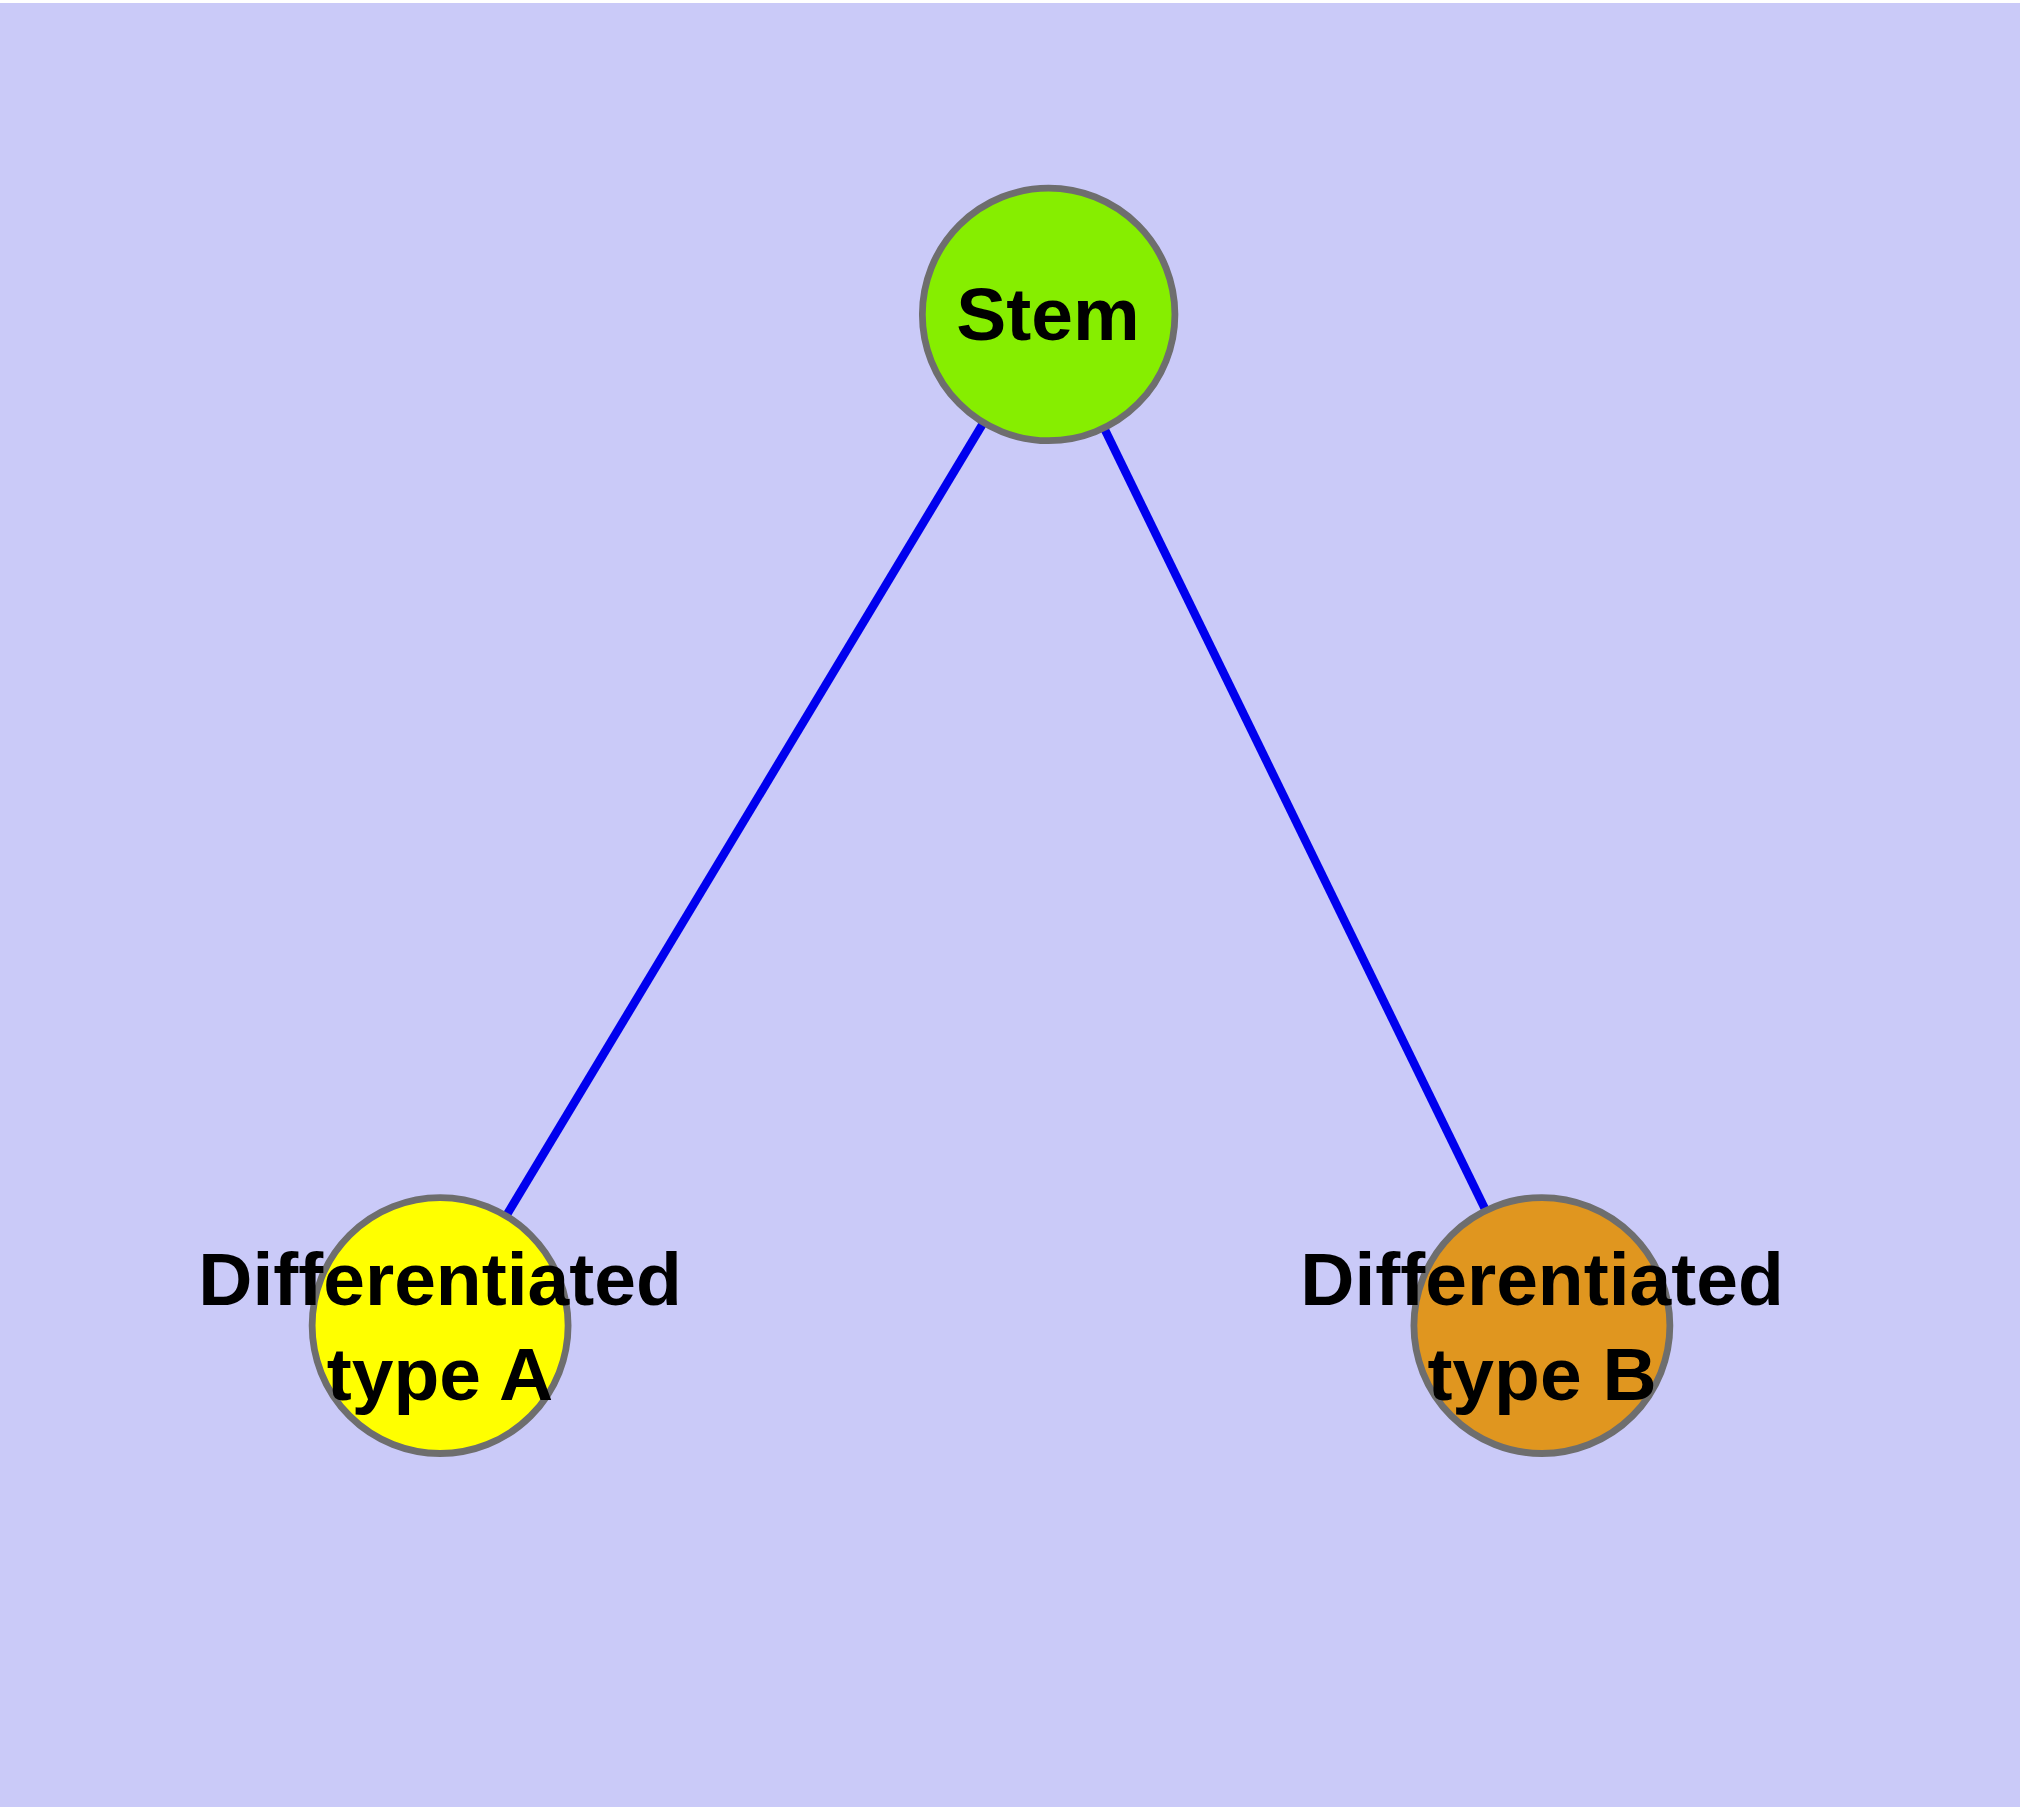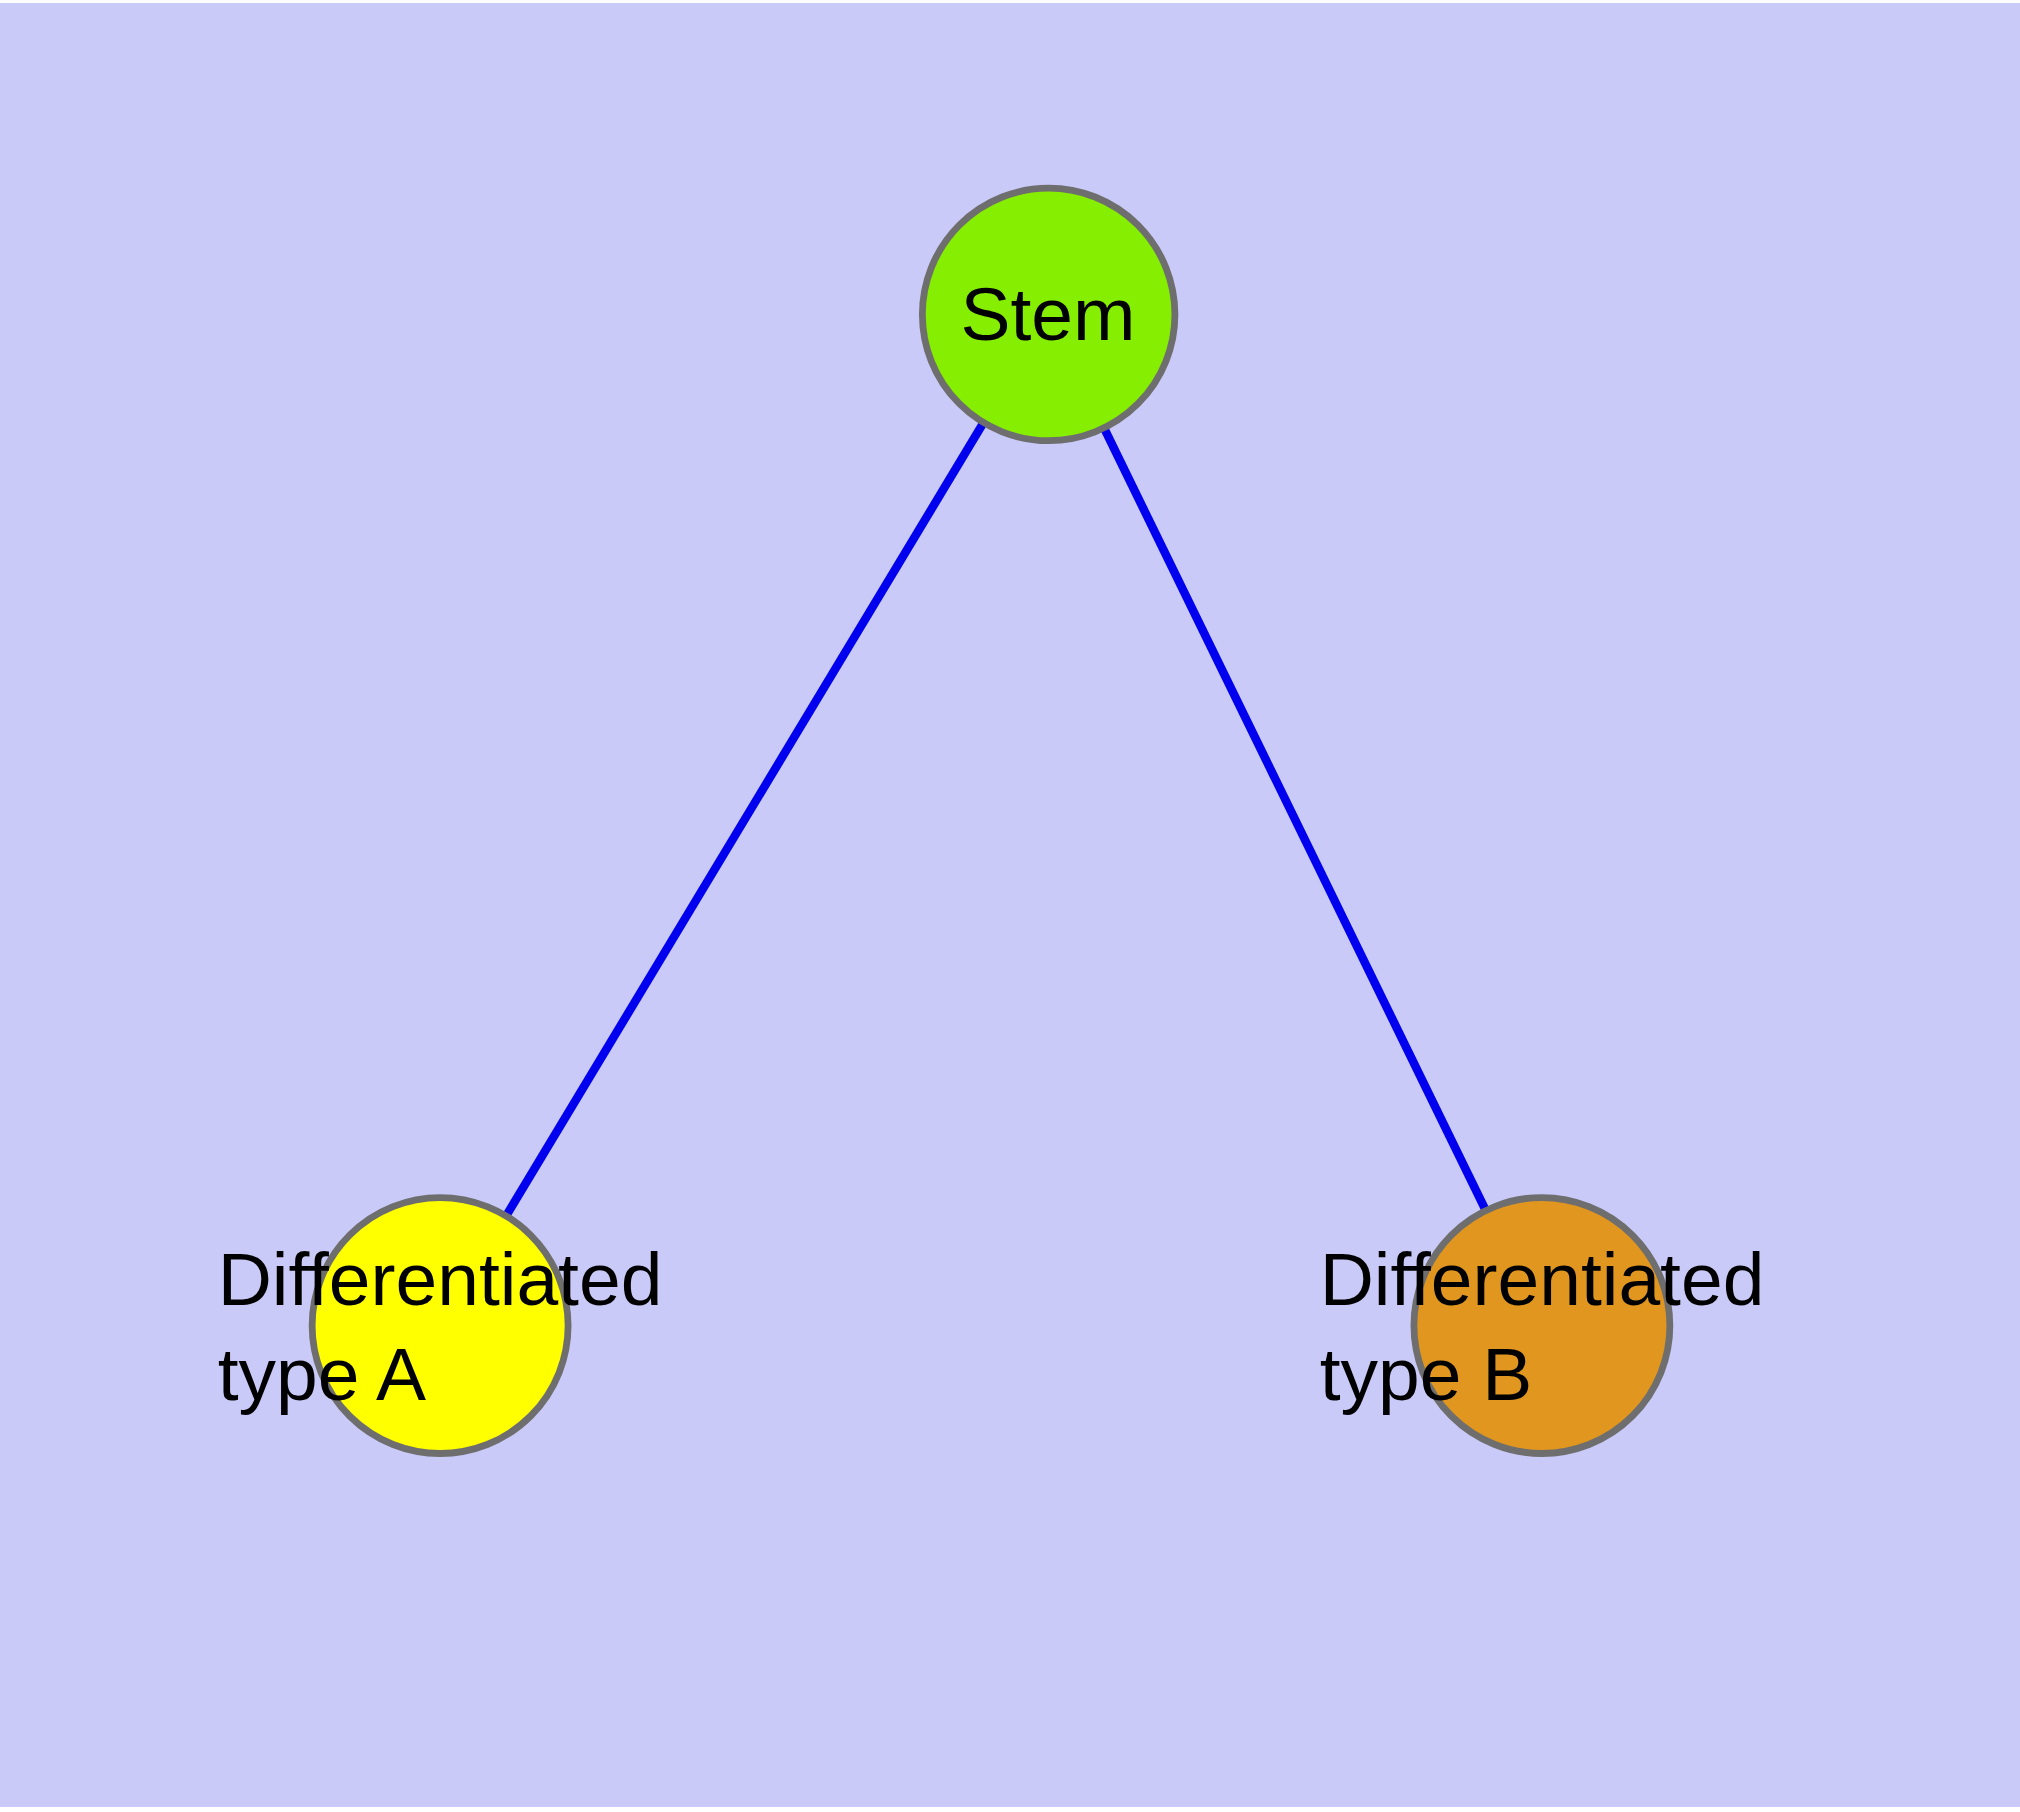--- a/index.html
+++ b/index.html
@@ -21,22 +21,23 @@
     position: absolute;
     left: 0;
     top: 0;
     width: 2021px;
     height: 1812px;
   }
   .node-label {
     position: absolute;
     transform: translate(-50%, -50%);
     font-size: 75px;
-    font-weight: normal;
+    font-weight: bold;
     line-height: 1.26;
+    text-align: center;
     white-space: pre-line;
     letter-spacing: 0;
   }
 </style>
 </head>
 <body style="background: rgb(255, 255, 255);">
 
 <div class="plot-background" style="background: rgb(202, 202, 248);"></div>
 
 <svg class="graph-layer" viewBox="0 0 2384 2138">

